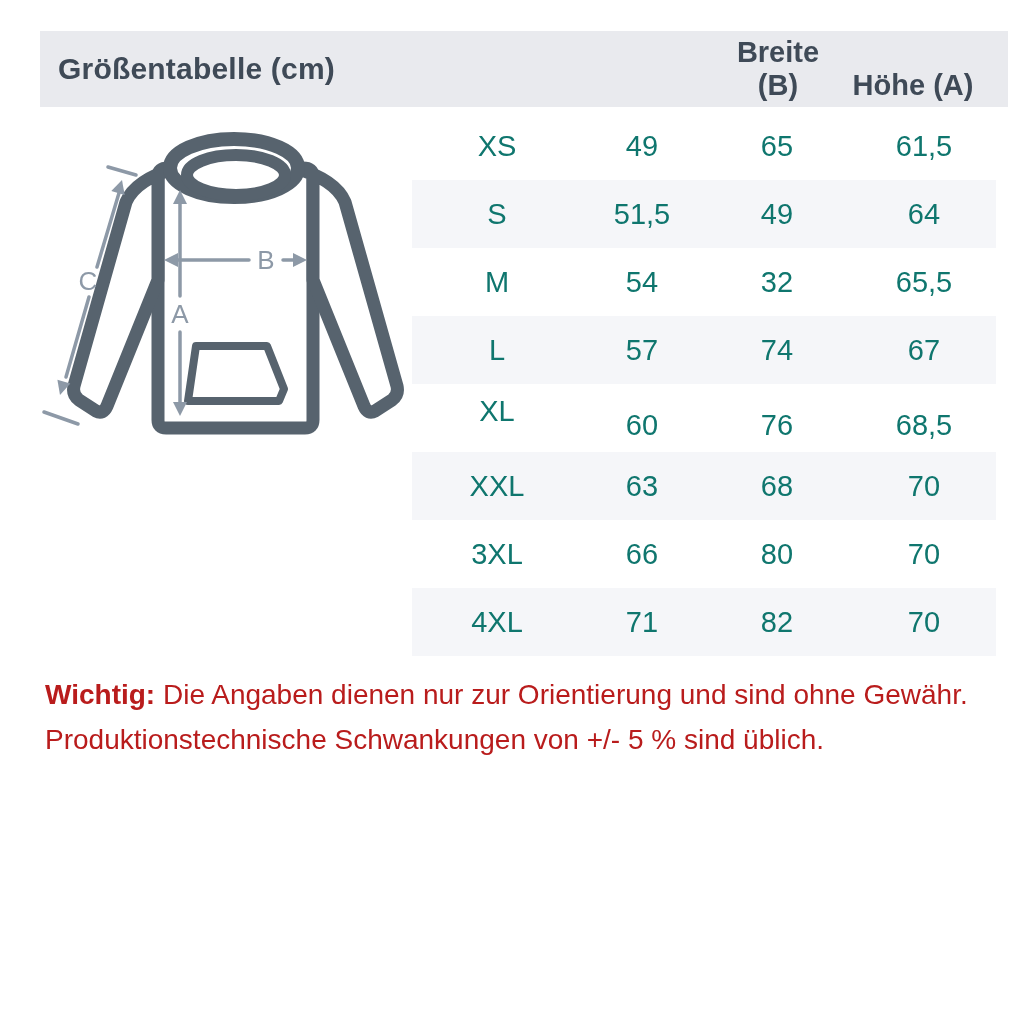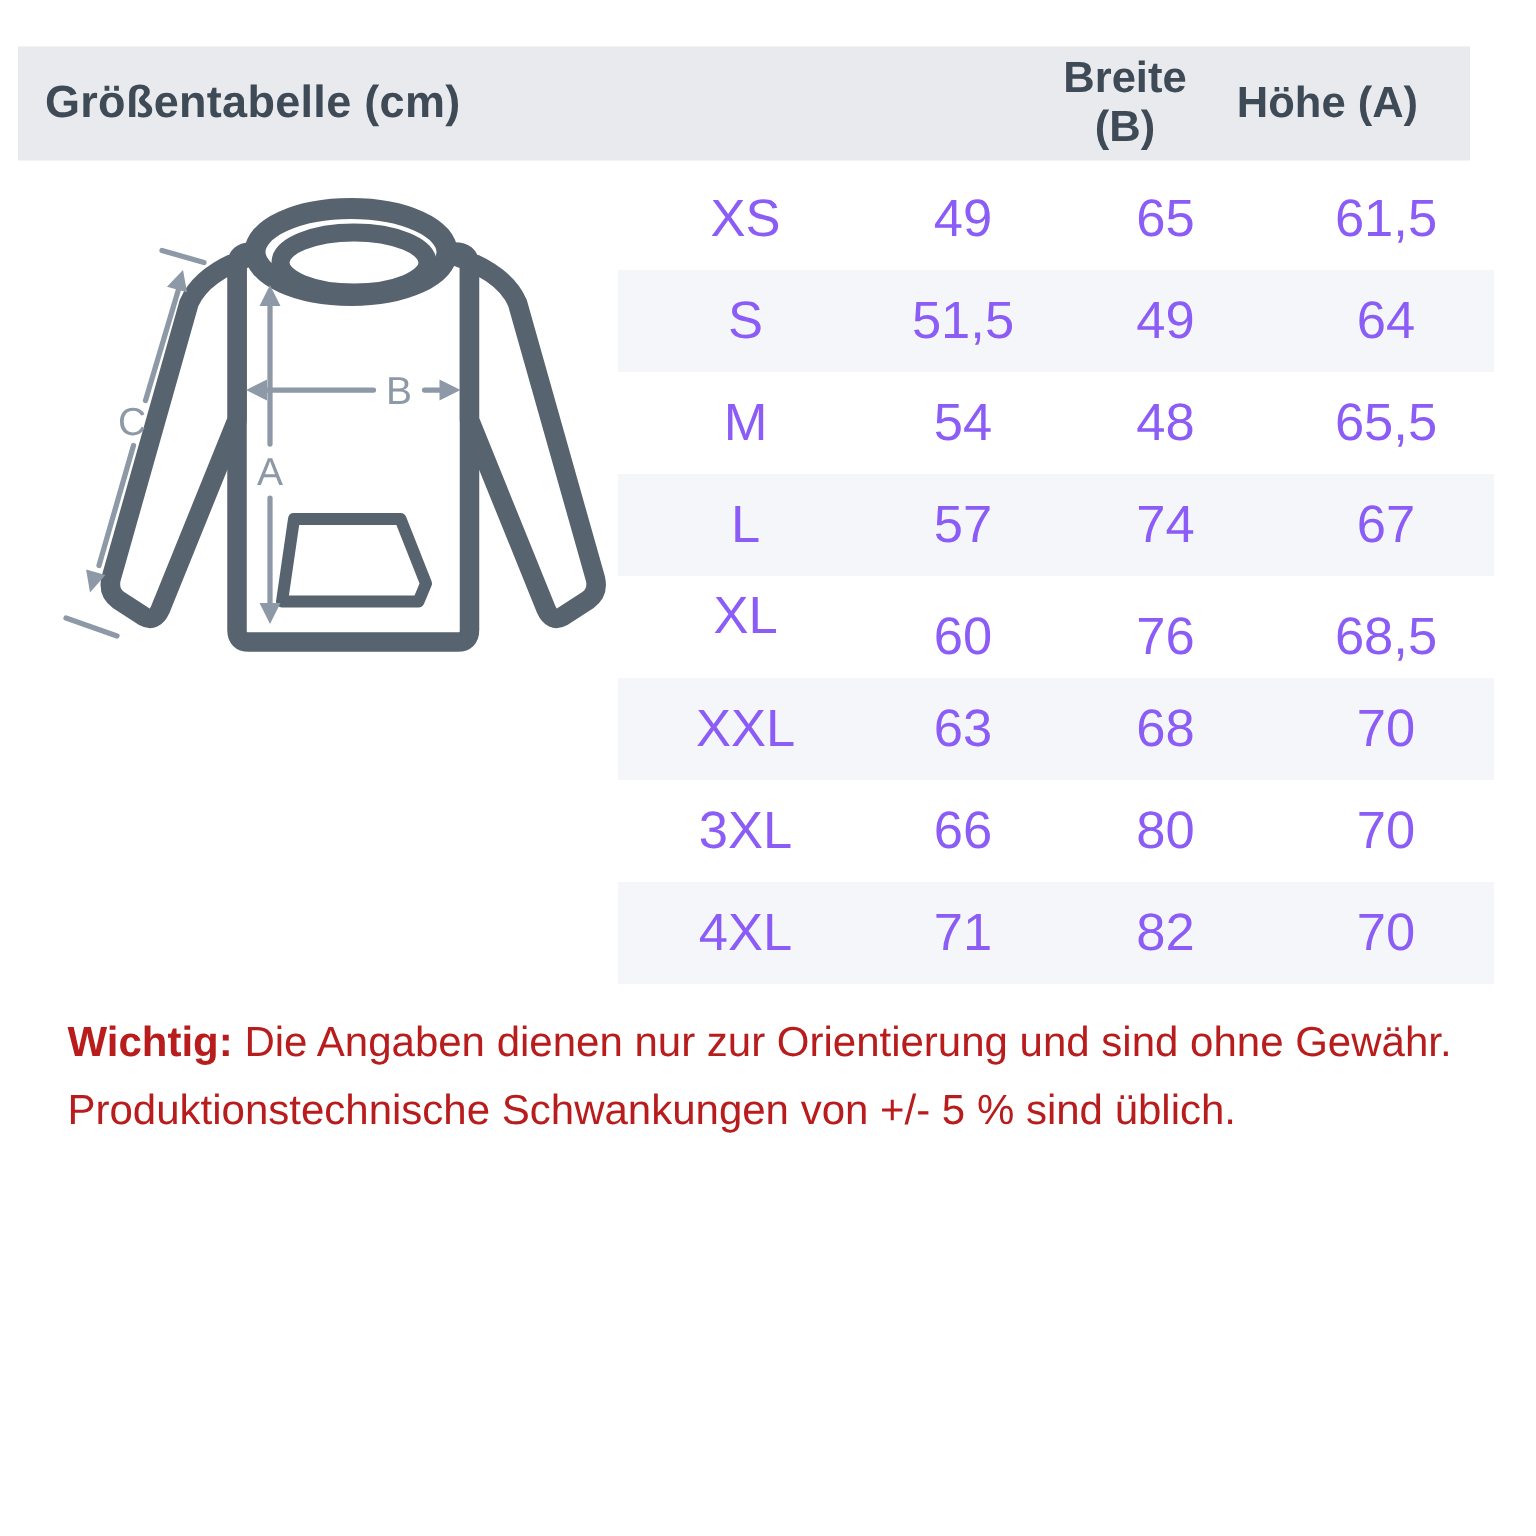--- a/index.html
+++ b/index.html
@@ -3,41 +3,41 @@
 <meta charset="utf-8">
 <style>
   html,body { margin:0; padding:0; }
   body {
     width:1024px; height:1024px; background:#ffffff; position:relative;
     font-family:"Liberation Sans", sans-serif; overflow:hidden;
     -webkit-font-smoothing:antialiased;
   }
   
   .header {
-    position:absolute; left:12px; top:31px; width:968px; height:76px;
+    position:absolute; left:40px; top:31px; width:968px; height:76px;
     background:#e9eaee; display:flex; align-items:center;
   }
   .header-title {
     flex:1; padding-left:18px; font-size:30px; font-weight:bold; color:#3f4a57;
     letter-spacing:0.2px;
   }
-  .header-cols { display:flex; align-items:center; padding-right:20px; }
+  .header-cols { display:flex; align-items:flex-end; padding-right:20px; }
   .header-col { font-size:29px; font-weight:bold; color:#3f4a57; text-align:center; }
   .col-b { width:120px; }
   .col-a { width:150px; }
   .col-c { width:144px; }
 
   
   .size-table { position:absolute; left:412px; top:112px; width:584px; }
   .trow {
     display:grid; grid-template-columns:170px 120px 150px 144px;
     height:68px; align-items:center;
   }
   .trow.striped { background:#f5f6f9; }
-  .tcell { text-align:center; font-size:35px; color:#8b5cf6; }
+  .tcell { text-align:center; font-size:29px; color:#0f766e; }
   .offset-row .size-cell { transform:translateY(-7px); }
   .offset-row .val-cell  { transform:translateY(7px); }
 
   
   .diagram { position:absolute; left:30px; top:118px; width:390px; height:345px; }
   .dim-label { font:26px "Liberation Sans", sans-serif; fill:#8d99a7; }
 
   
   .note {
     position:absolute; left:45px; top:672px; width:940px;
@@ -108,21 +108,21 @@
       </div>
       <div class="trow striped">
         <div class="tcell size-cell">S</div>
         <div class="tcell val-cell">51,5</div>
         <div class="tcell val-cell">49</div>
         <div class="tcell val-cell">64</div>
       </div>
       <div class="trow">
         <div class="tcell size-cell">M</div>
         <div class="tcell val-cell">54</div>
-        <div class="tcell val-cell">48</div>
+        <div class="tcell val-cell">32</div>
         <div class="tcell val-cell">65,5</div>
       </div>
       <div class="trow striped">
         <div class="tcell size-cell">L</div>
         <div class="tcell val-cell">57</div>
         <div class="tcell val-cell">74</div>
         <div class="tcell val-cell">67</div>
       </div>
       <div class="trow offset-row">
         <div class="tcell size-cell">XL</div>

